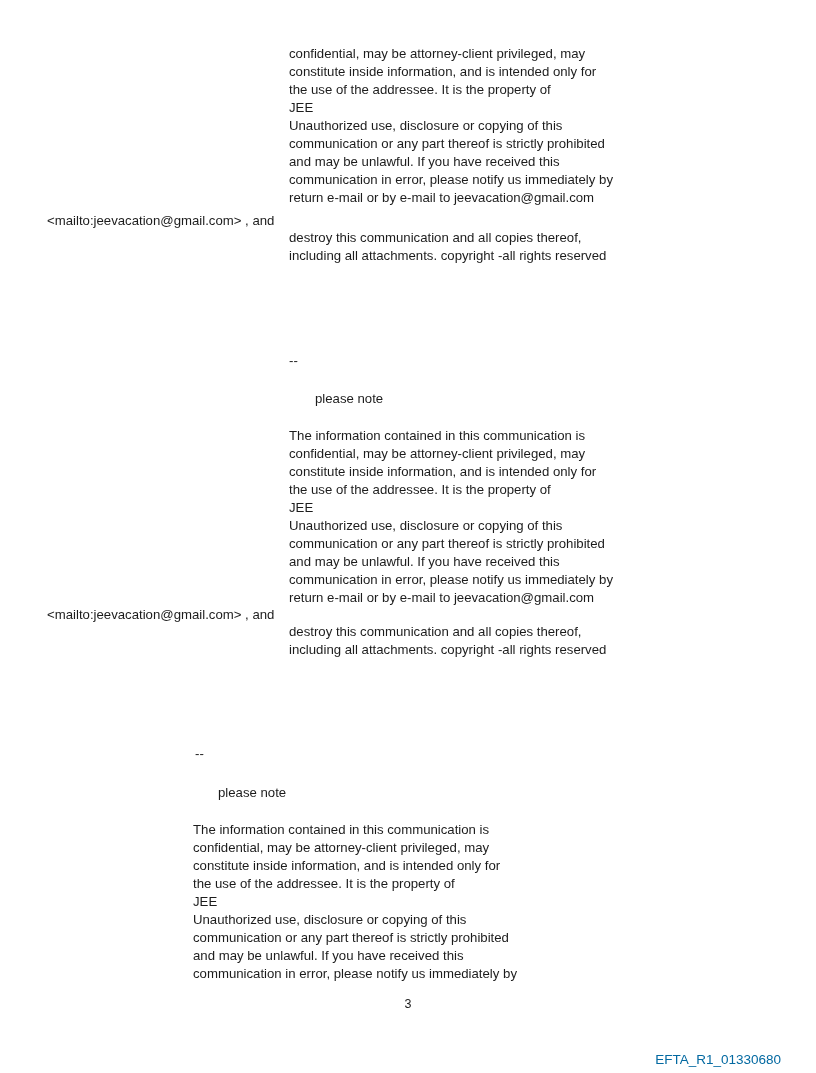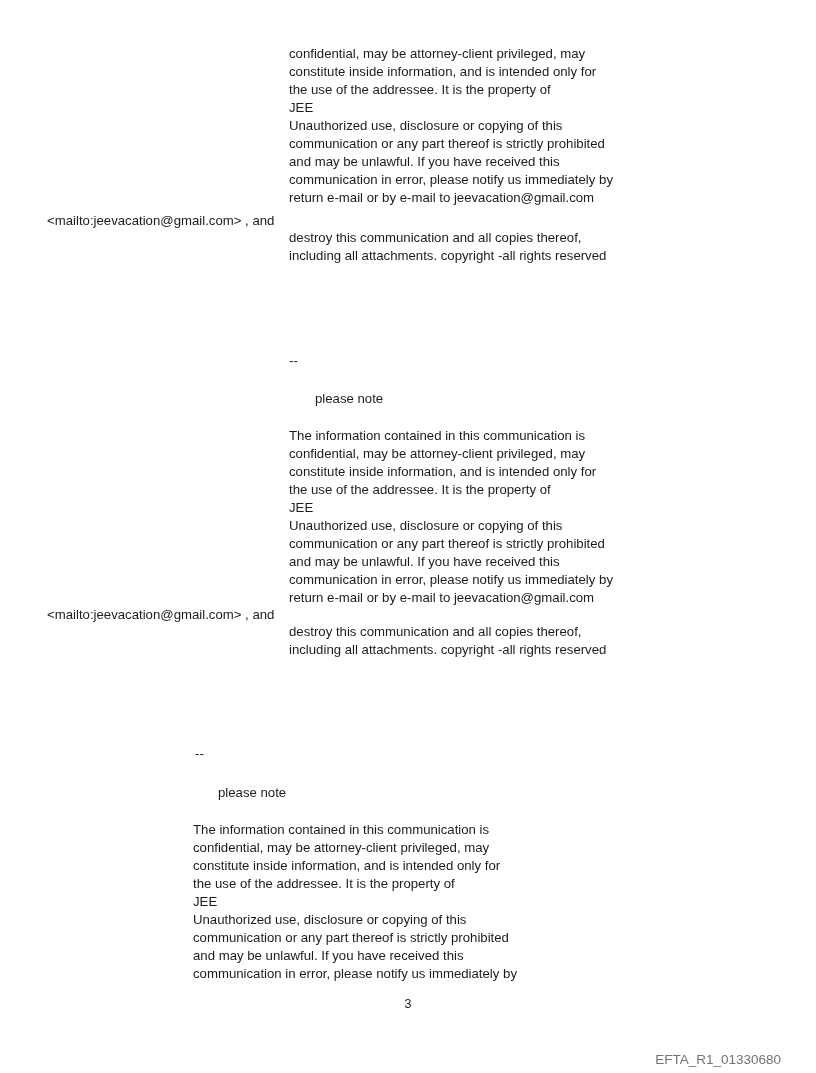--- a/index.html
+++ b/index.html
@@ -27,21 +27,21 @@
   .destroy-a     { top: 229px; left: 289px; width: 350px; }
   .dashes-a      { top: 352px; left: 289px; }
   .note-a        { top: 390px; left: 315px; }
   .para-b        { top: 427px; left: 289px; width: 350px; }
   .mailto-b      { top: 606px; left: 47px;  width: 320px; white-space: nowrap; }
   .destroy-b     { top: 623px; left: 289px; width: 350px; }
   .dashes-b      { top: 745px; left: 195px; }
   .note-b        { top: 784px; left: 218px; }
   .para-c        { top: 821px; left: 193px; width: 350px; }
   .page-number   { top: 995px; left: 0; width: 816px; text-align: center; font-size: 12.5px; }
-  .bates-number  { top: 1051px; left: 0; width: 781px; text-align: right; font-size: 13.5px; color: #737373; }
+  .bates-number  { top: 1051px; left: 0; width: 781px; text-align: right; font-size: 13.5px; color: #0369a1; }
 </style>
 </head>
 <body>
 
 <div class="page">
 
   <div class="block para-a">confidential, may be attorney-client privileged, may
 constitute inside information, and is intended only for
 the use of the addressee. It is the property of
 JEE

